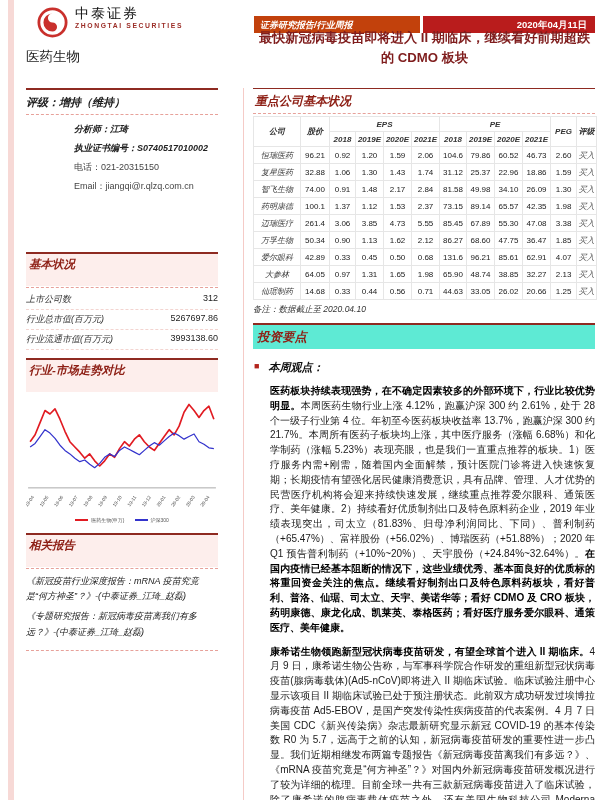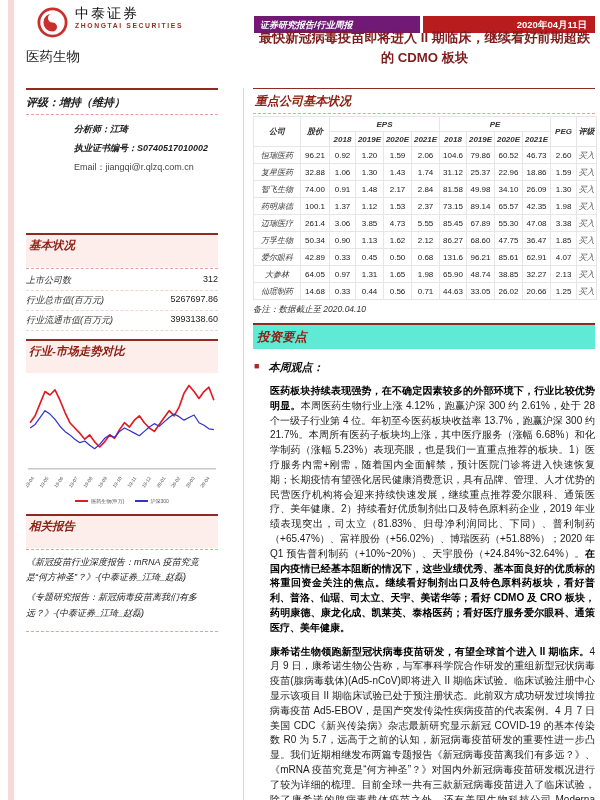--- a/index.html
+++ b/index.html
@@ -11,21 +11,21 @@
   .left-stripe{position:absolute;left:8px;top:0;width:6px;height:800px;background:#f7d9d6;}
   .page{position:absolute;left:26px;top:0;right:5px;}
 
   
   .top{position:relative;height:80px;}
   .logo-wrap{position:absolute;left:10px;top:6px;display:flex;align-items:flex-start;gap:6px;}
   .brand-col{display:flex;flex-direction:column;line-height:1;}
   .brand-cn{font-size:14px;font-weight:normal;color:#111;letter-spacing:2px;}
   .brand-en{font-size:6.8px;font-weight:bold;color:#9b2c26;letter-spacing:1.6px;margin-top:3px;}
   .banner{position:absolute;left:228px;right:0;top:16px;height:17px;display:flex;}
-  .banner-left{width:166px;background:#701a75;color:#fff;font-size:9px;font-weight:bold;font-style:italic;padding:3px 6px 0;box-sizing:border-box;}
+  .banner-left{width:166px;background:#c2410c;color:#fff;font-size:9px;font-weight:bold;font-style:italic;padding:3px 6px 0;box-sizing:border-box;}
   .banner-gap{width:3px;background:#fff;}
   .banner-right{flex:1;background:#b91c1c;color:#fff;font-size:9.5px;font-weight:bold;text-align:right;padding:3px 8px 8px;box-sizing:border-box;}
   .industry{position:absolute;left:0;top:48px;font-size:13.5px;color:#222;}
   .doc-title{position:absolute;left:228px;right:0;top:28px;text-align:center;font-weight:bold;font-size:13.2px;line-height:1.5;color:#7f1d1d;}
 
   
   .columns{display:flex;align-items:stretch;margin-top:8px;}
   .col-left{width:206px;box-sizing:border-box;padding-right:14px;flex:none;}
   .col-right{flex:1;margin-left:11px;border-left:1px solid #f5cbc7;padding-left:9px;min-width:0;}
 
@@ -94,20 +94,21 @@
     <div class="doc-title">最快新冠病毒疫苗即将进入 II 期临床，继续看好前期超跌的 CDMO 板块</div>
   </div>
 
   <div class="columns">
 
     <div class="col-left">
       <div class="rating-line">评级：增持（维持）</div>
       <div class="analyst-block">
           <div class="a-row"><span class="strong">分析师：</span><span class="strong">江琦</span></div>
           <div class="a-row"><span class="strong">执业证书编号：</span><span class="strong">S0740517010002</span></div>
+          <div class="a-row"><span>电话：</span><span>021-20315150</span></div>
           <div class="a-row"><span>Email：</span><span>jiangqi@r.qlzq.com.cn</span></div>
         </div>
 
       <div class="s-head">基本状况</div>
       <div class="s-dash"></div>
       <div class="basic-rows">
           <div class="b-row">
             <span class="b-label">上市公司数</span>
             <span class="b-value">312</span>
           </div>

